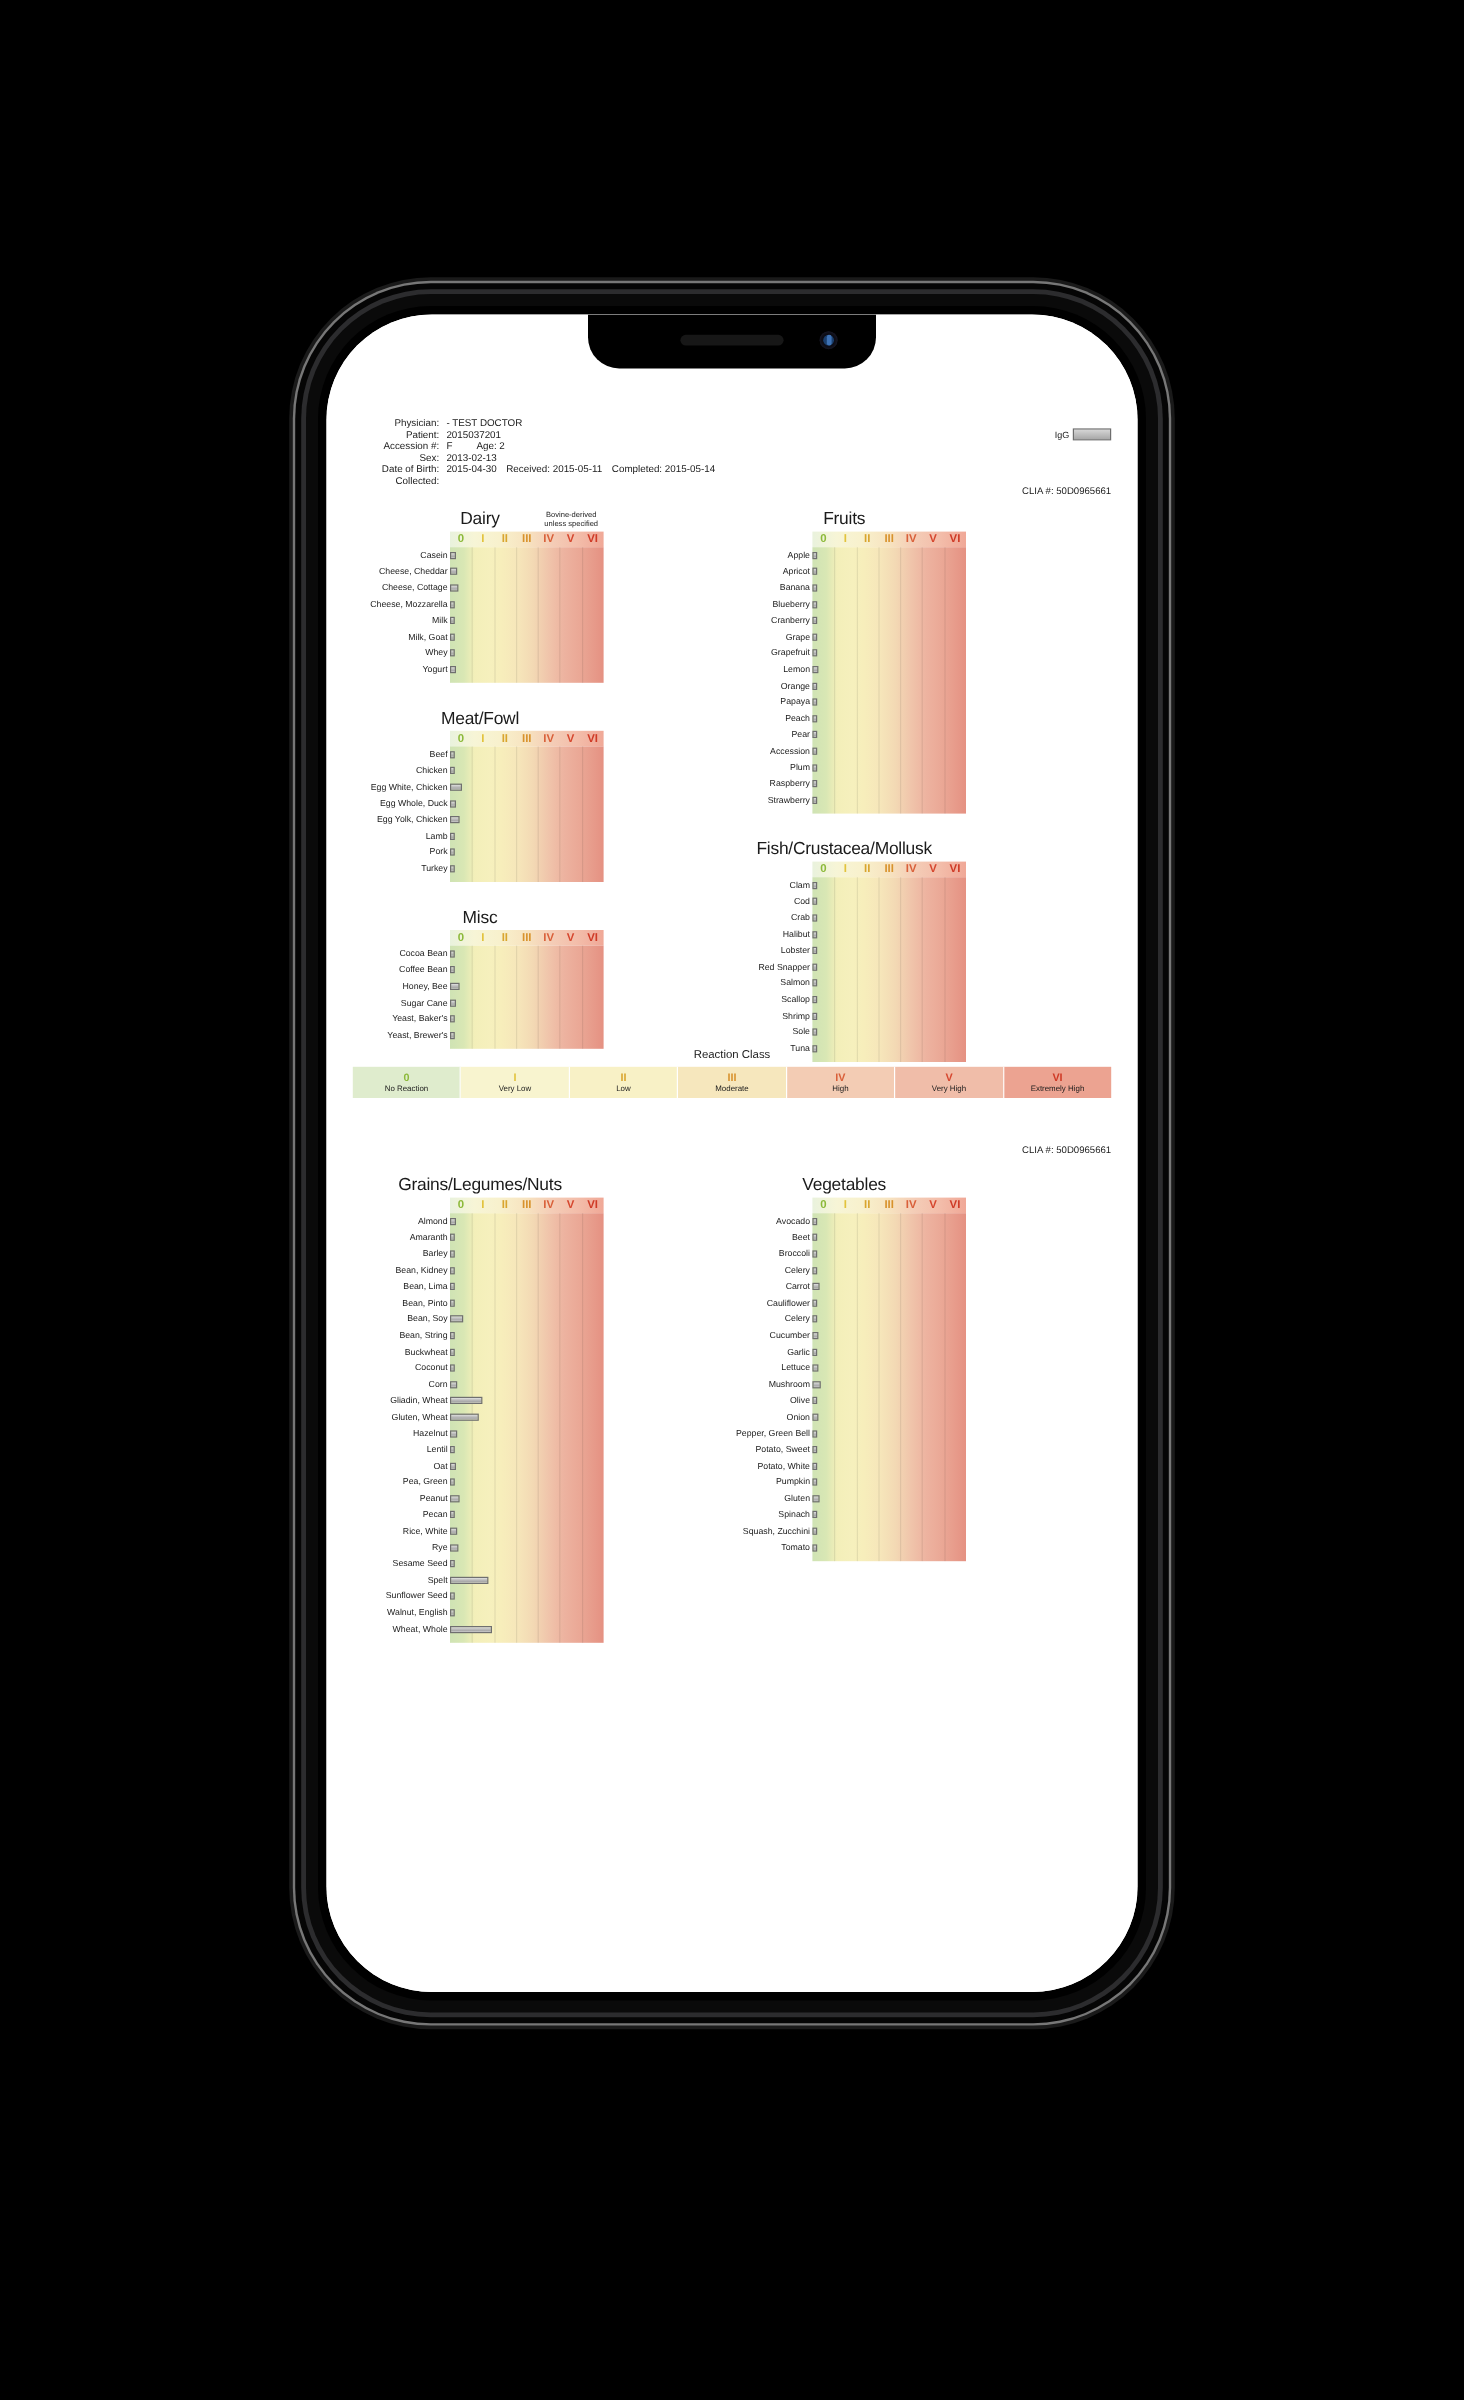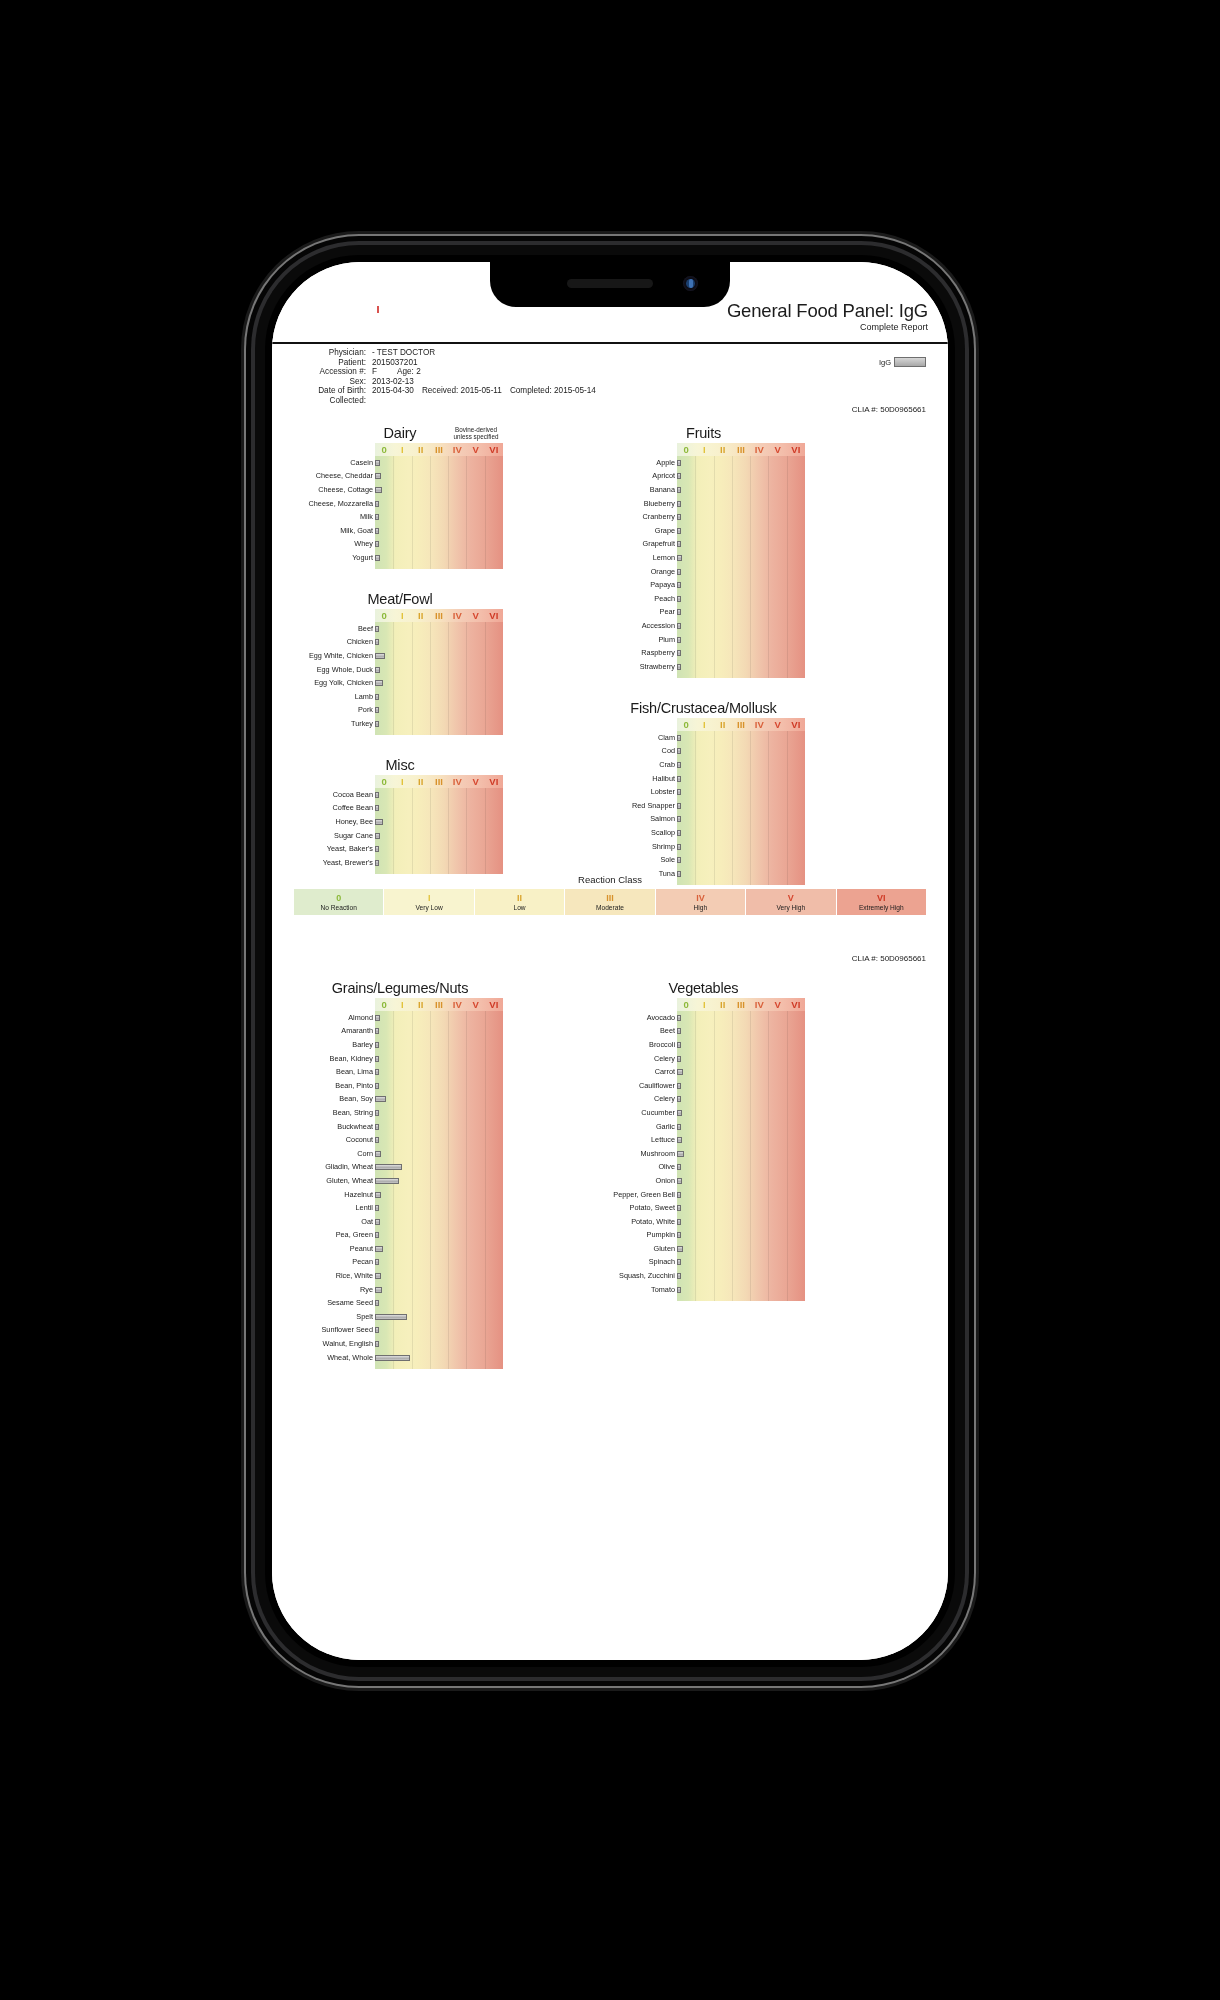--- a/index.html
+++ b/index.html
@@ -124,25 +124,20 @@
 
       <div id="notch">
         <div id="speaker"></div>
         <div id="front-camera">
           <div class="lens"></div>
         </div>
       </div>
 
       <div id="doc">
 
-        <div id="report-header">
-          <div id="logo-mark"></div>
-          <div id="report-title">General Food Panel: IgG</div>
-          <div id="report-subtitle">Complete Report</div>
-        </div>
 
         <div id="patient-block">
           <div class="labels">
             <div>Physician:</div>
             <div>Patient:</div>
             <div>Accession #:</div>
             <div>Sex:</div>
             <div>Date of Birth:</div>
             <div>Collected:</div>
           </div>

